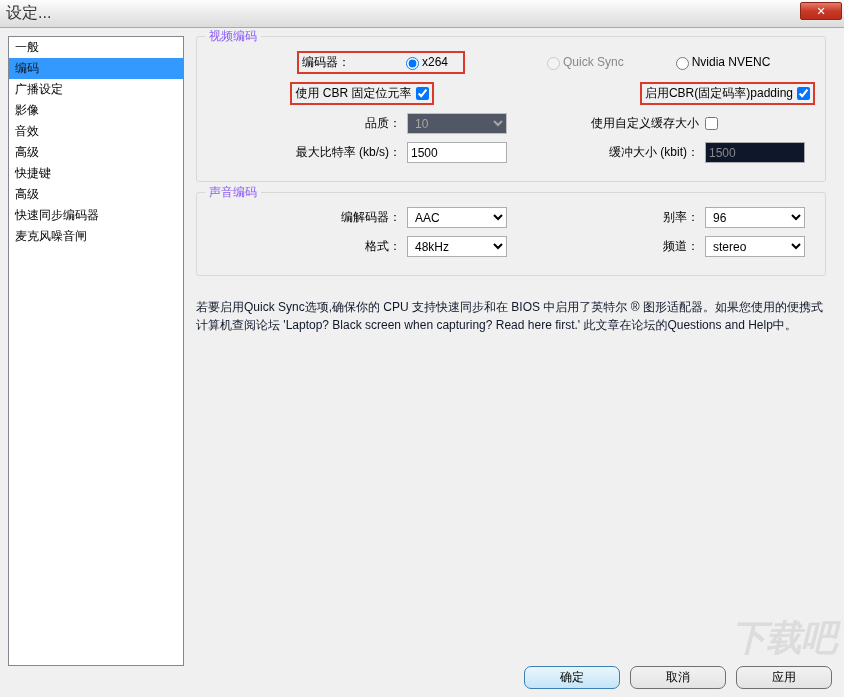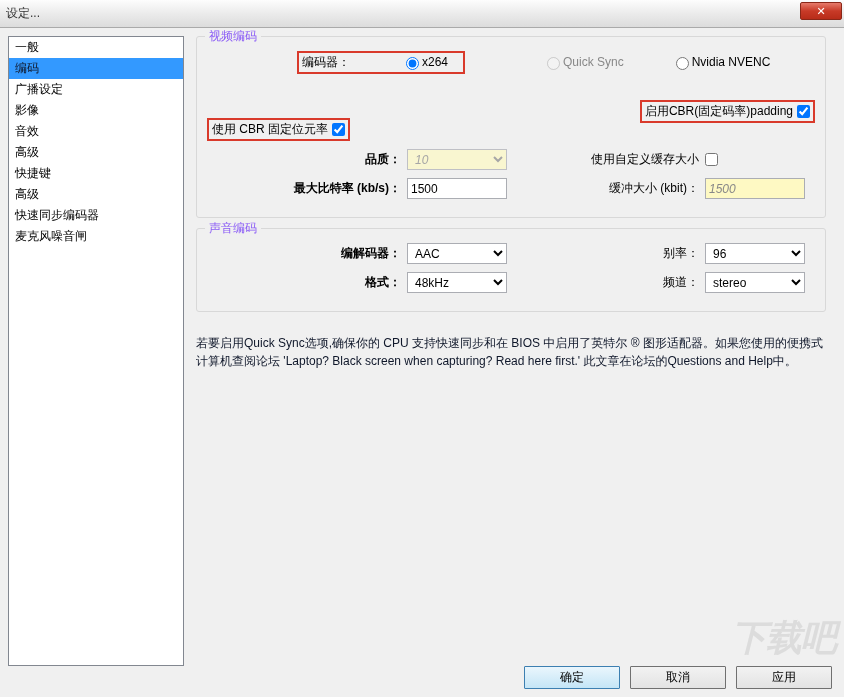--- a/index.html
+++ b/index.html
@@ -14,21 +14,21 @@
     }
     .titlebar {
       height: 28px;
       background: linear-gradient(to bottom, #fdfdfd 0%, #ebebeb 50%, #dcdcdc 100%);
       border-bottom: 1px solid #aaa;
       display: flex;
       align-items: center;
       padding: 0 6px;
       position: relative;
     }
-    .title-text { color: #333; font-size: 12px; }
+    .title-text { color: #333; font-size: 16px; }
     .close-btn {
       position: absolute;
       right: 2px;
       top: 2px;
       width: 42px;
       height: 18px;
       background: linear-gradient(to bottom, #e67a6a 0%, #c83a27 50%, #b82c19 100%);
       border: 1px solid #8a2718;
       border-radius: 2px;
       color: #fff;
@@ -93,21 +93,20 @@
     }
     .row-right {
       display: flex;
       align-items: center;
       flex: 1;
     }
     .label-col {
       width: 200px;
       text-align: right;
       padding-right: 6px;
-      font-weight: bold;
     }
     .label-col-r {
       flex: 1;
       text-align: right;
       padding-right: 6px;
     }
     .ctrl-col {
       width: 110px;
       display: flex;
       align-items: center;
@@ -124,23 +123,22 @@
     label.disabled { color: #888; }
     select, input[type="text"] {
       width: 100px;
       height: 21px;
       font-size: 12px;
       border: 1px solid #abadb3;
       padding: 0 3px;
       background: #fff;
     }
     select:disabled, input:disabled {
-      background: #fef9c3;
+      background: #0f172a;
       color: #888;
-      font-style: italic;
     }
     .highlight-box {
       border: 2px solid #d93a2b;
       padding: 1px 3px;
       display: inline-flex;
       align-items: center;
     }
     .info-text {
       font-size: 12px;
       color: #0f172a;
@@ -152,21 +150,21 @@
       bottom: 8px;
       right: 12px;
       display: flex;
       gap: 10px;
     }
     .win-button {
       width: 96px;
       height: 23px;
       border: 1px solid #707070;
       background: linear-gradient(to bottom, #f2f2f2, #e3e3e3);
-      border-radius: 1px;
+      border-radius: 7px;
       font-size: 12px;
       cursor: pointer;
     }
     .win-button.default {
       border: 1px solid #3c7fb1;
       background: linear-gradient(to bottom, #eaf6fd, #c4e5f6);
     }
     .watermark {
       position: absolute;
       right: 8px;
@@ -230,21 +228,21 @@
           <label class="radio disabled">
             <input type="radio" name="enc" disabled="" style=""><span>Quick Sync</span>
           </label>
           <label class="radio" style="margin-left:40px;">
             <input type="radio" name="enc" style=""><span>Nvidia NVENC</span>
           </label>
         </div>
       </div>
 
       <div class="form-row">
-        <div class="row-left" style="justify-content:flex-start;margin-top:36px;">
+        <div class="row-left" style="justify-content:center;">
           <span class="highlight-box">
             <span>使用 CBR 固定位元率</span>
             <input type="checkbox" checked="" style="margin-left: 4px;">
           </span>
         </div>
         <div class="row-right" style="justify-content:flex-end;">
           <span class="highlight-box">
             <span>启用CBR(固定码率)padding</span>
             <input type="checkbox" checked="" style="margin-left: 4px;">
           </span>

